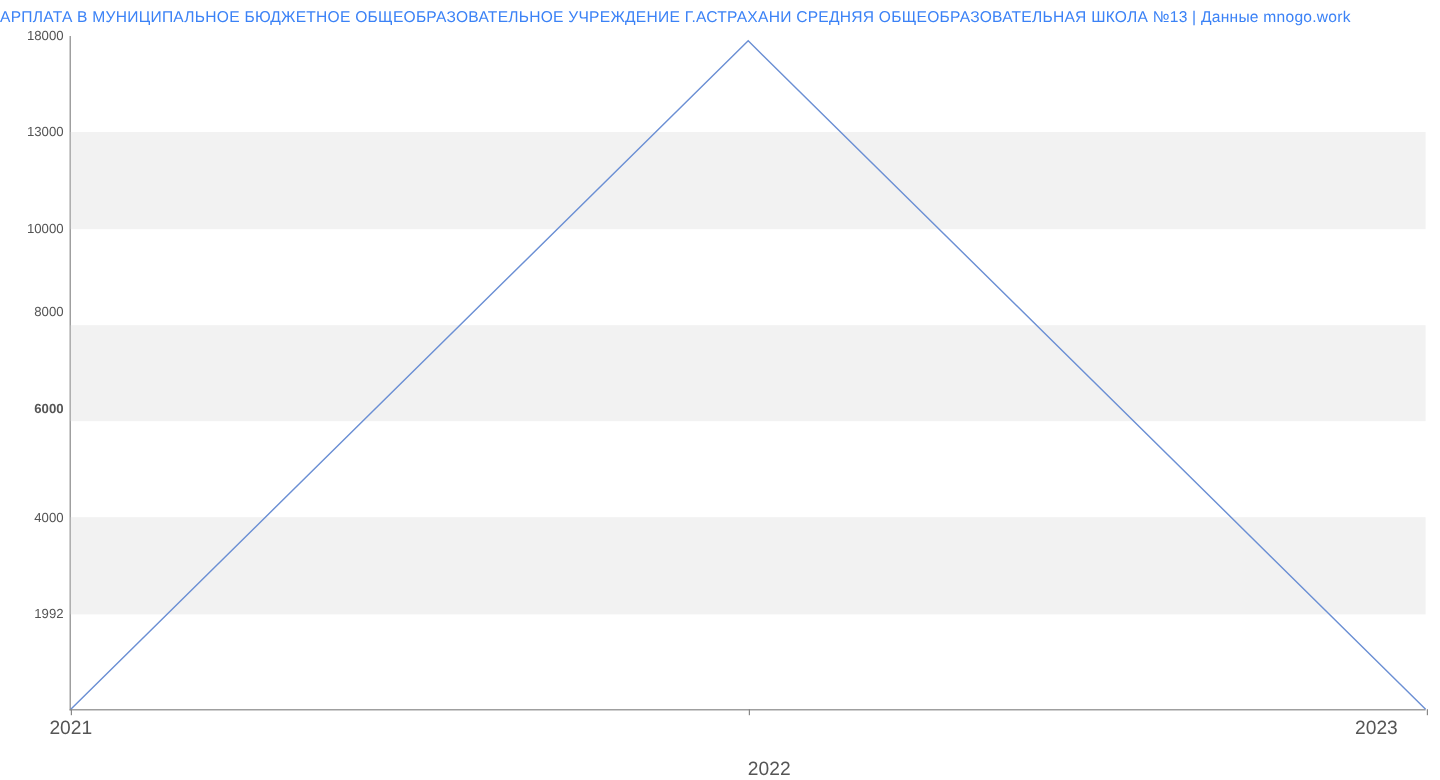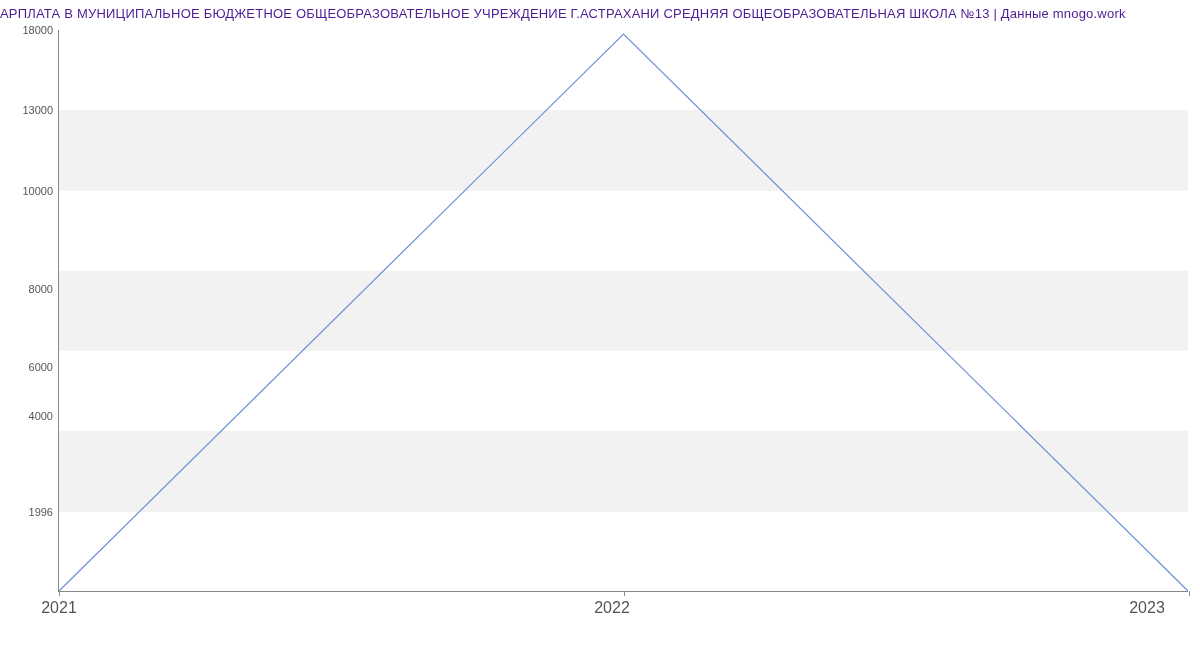--- a/index.html
+++ b/index.html
@@ -10,21 +10,21 @@
       height: 650px;
       overflow: hidden;
     }
     .chart-container {
       width: 1200px;
       height: 650px;
       position: relative;
     }
     .chart-title {
       font-size: 13px;
-      color: #4c1d95;
+      color: #3b82f6;
       padding: 6px 0 0 0;
       white-space: nowrap;
       font-weight: normal;
       letter-spacing: 0.2px;
     }
     .plot-area {
       position: absolute;
       left: 58px;
       top: 30px;
       width: 1130px;
@@ -83,27 +83,27 @@
 <div class="chart-container">
   <div class="chart-title">АРПЛАТА В МУНИЦИПАЛЬНОЕ БЮДЖЕТНОЕ ОБЩЕОБРАЗОВАТЕЛЬНОЕ УЧРЕЖДЕНИЕ Г.АСТРАХАНИ СРЕДНЯЯ ОБЩЕОБРАЗОВАТЕЛЬНАЯ ШКОЛА №13 | Данные mnogo.work</div>
   <div class="plot-area">
       <div class="grid-band" style="top: 80.2857px; height: 80.2857px;"></div>
       <div class="grid-band" style="top: 240.857px; height: 80.2857px;"></div>
       <div class="grid-band" style="top: 401.429px; height: 80.2857px;"></div>
 
     <svg class="line-svg" viewBox="0 0 1130 562" preserveAspectRatio="none">
       <polyline class="data-line" points="0,562 565,4.014285714285734 1130,562"></polyline>
     </svg>
-  <div class="y-tick-label" style="top: 481.714px;">1996</div>
-      <div class="y-tick-label" style="top: 386px;">4000</div>
-      <div class="y-tick-label" style="top: 337px;">6000</div>
-      <div class="y-tick-label" style="top: 259px;">8000</div>
+  <div class="y-tick-label" style="top: 481.714px;">1992</div>
+      <div class="y-tick-label" style="top: 402px;">4000</div>
+      <div class="y-tick-label" style="top: 311px; font-weight: bold;">6000</div>
+      <div class="y-tick-label" style="top: 230px;">8000</div>
       <div class="y-tick-label" style="top: 160.571px;">10000</div>
       <div class="y-tick-label" style="top: 80.2857px;">13000</div>
       <div class="y-tick-label" style="top: 0px;">18000</div>
       <div class="x-tick" style="left: 0px;"></div>
       <div class="x-tick-label" style="left: 0px;">2021</div>
       <div class="x-tick" style="left: 565px;"></div>
-      <div class="x-tick-label" style="left: 553px;">2022</div>
+      <div class="x-tick-label" style="left: 582px; margin-top: 34px;">2022</div>
       <div class="x-tick" style="left: 1130px;"></div>
       <div class="x-tick-label" style="left: 1088px;">2023</div>
     </div>
 </div>
 
 </body></html>

